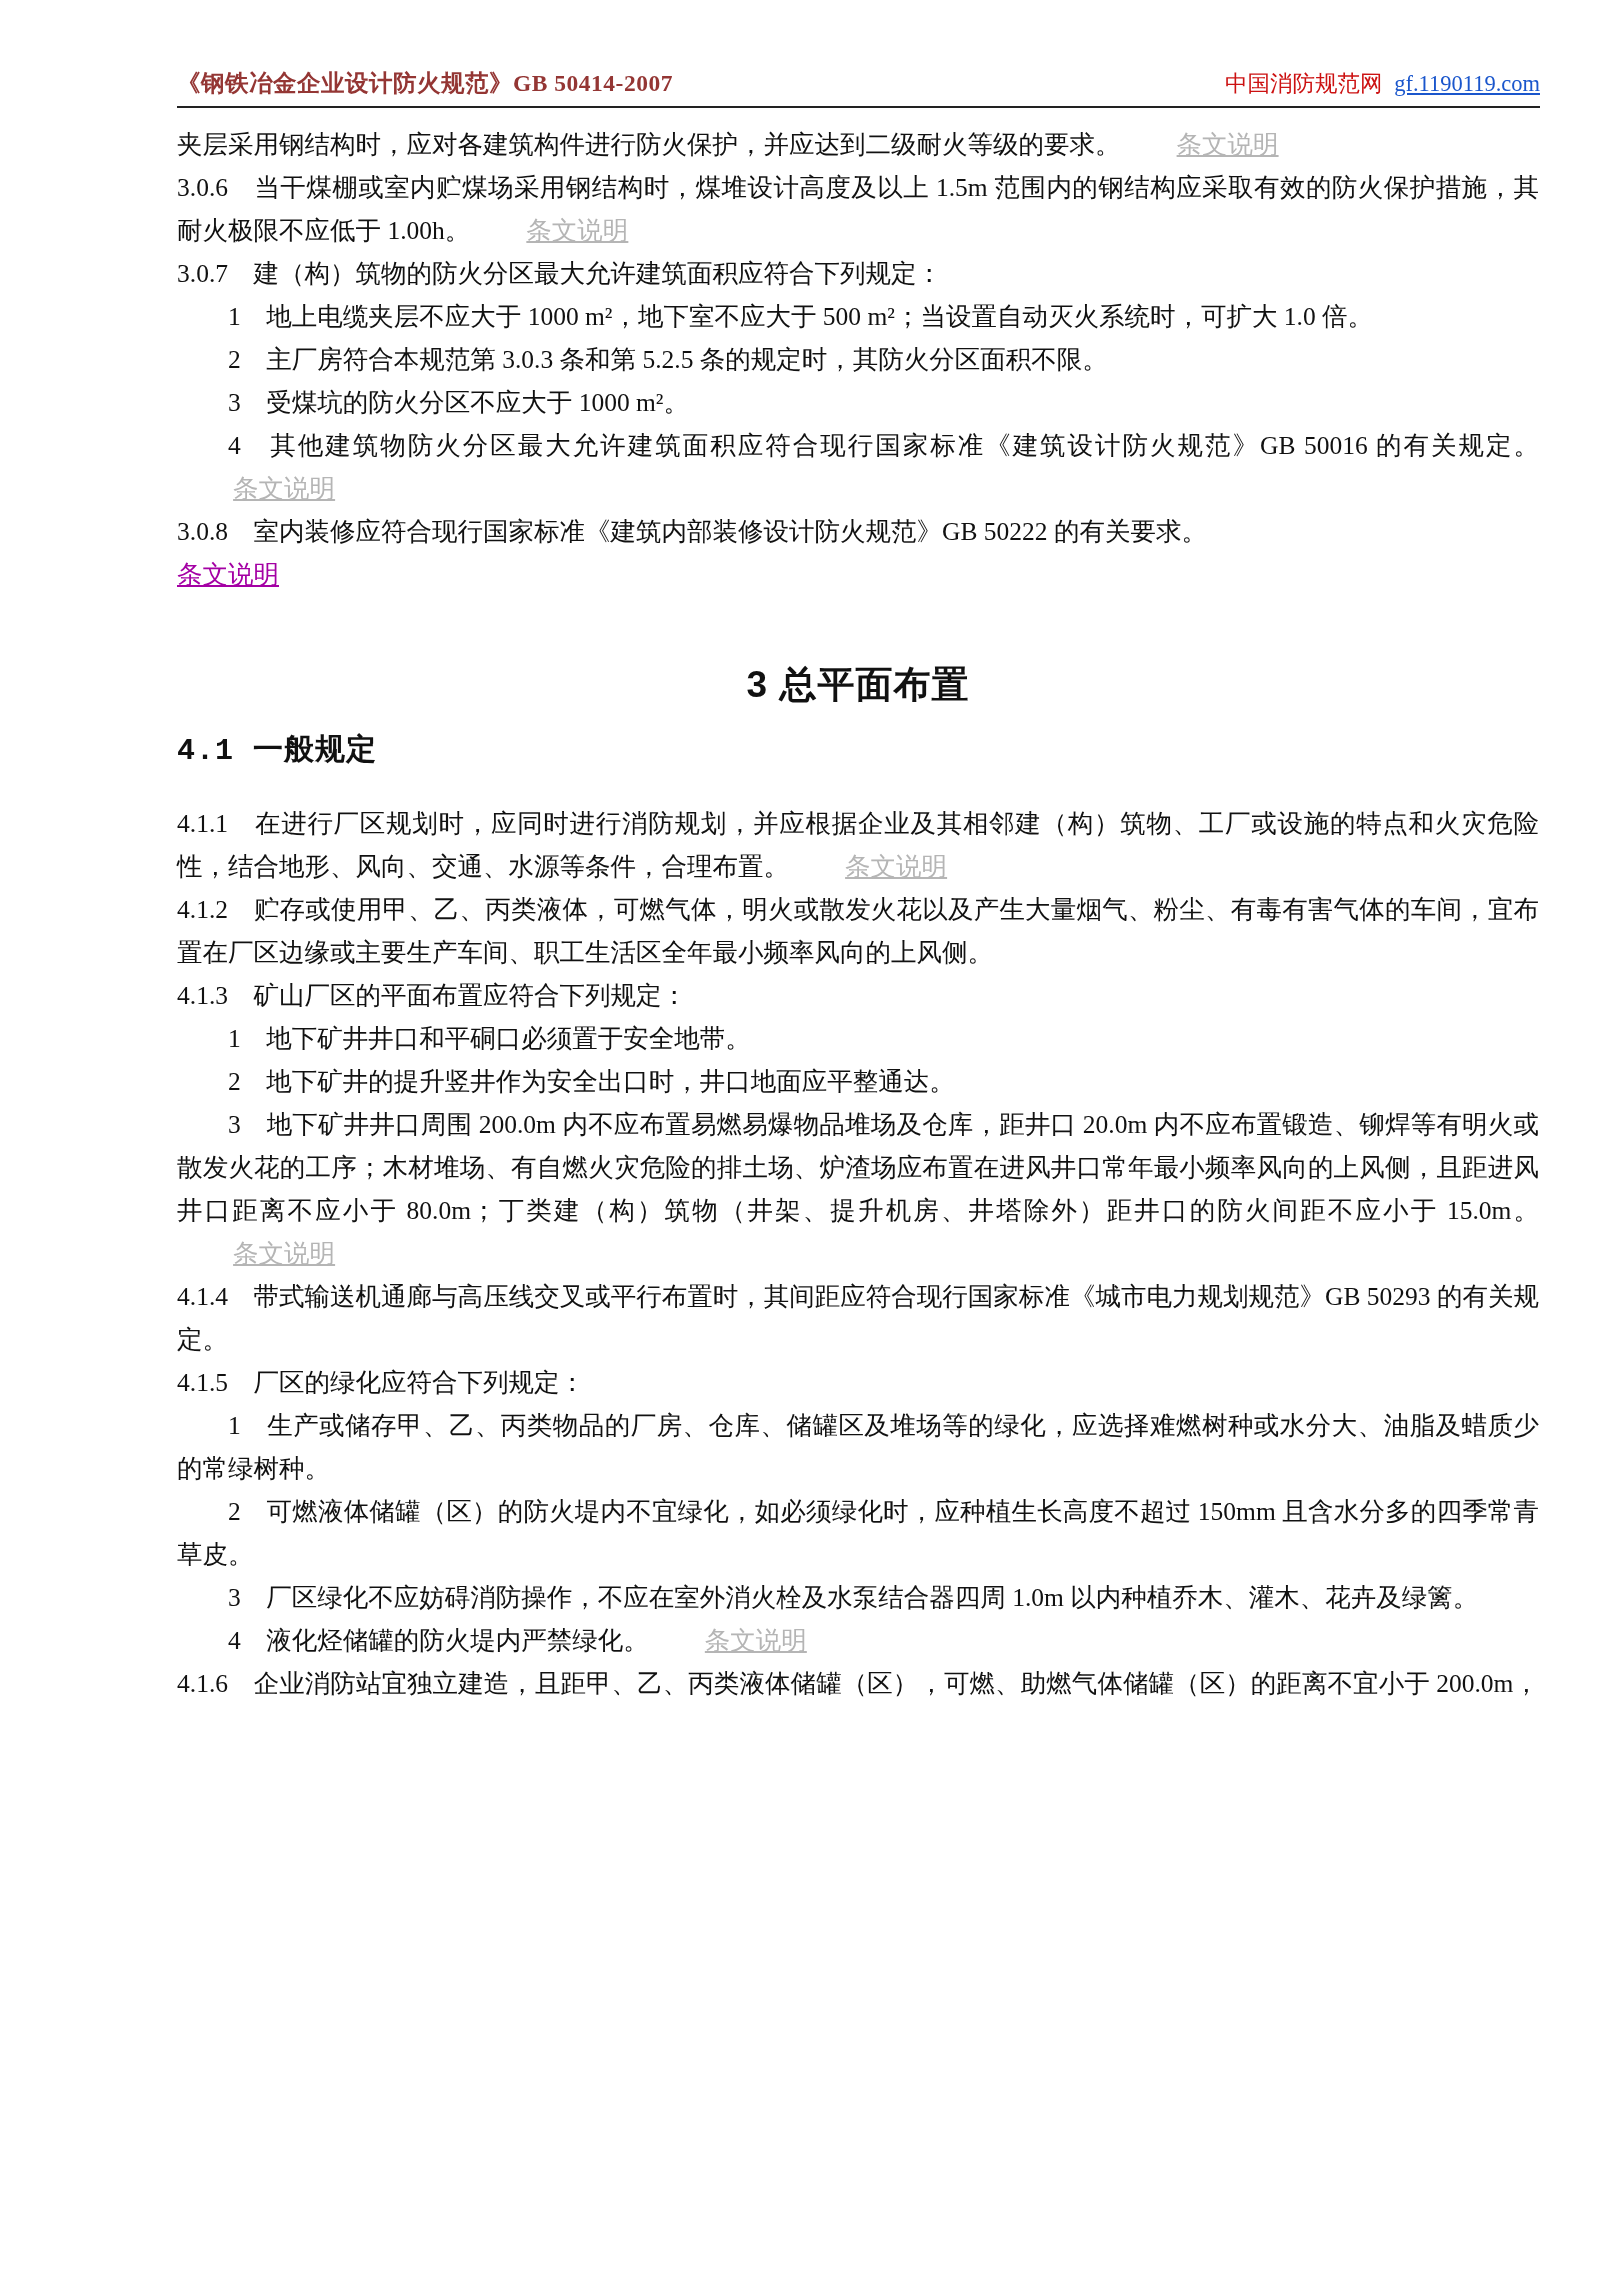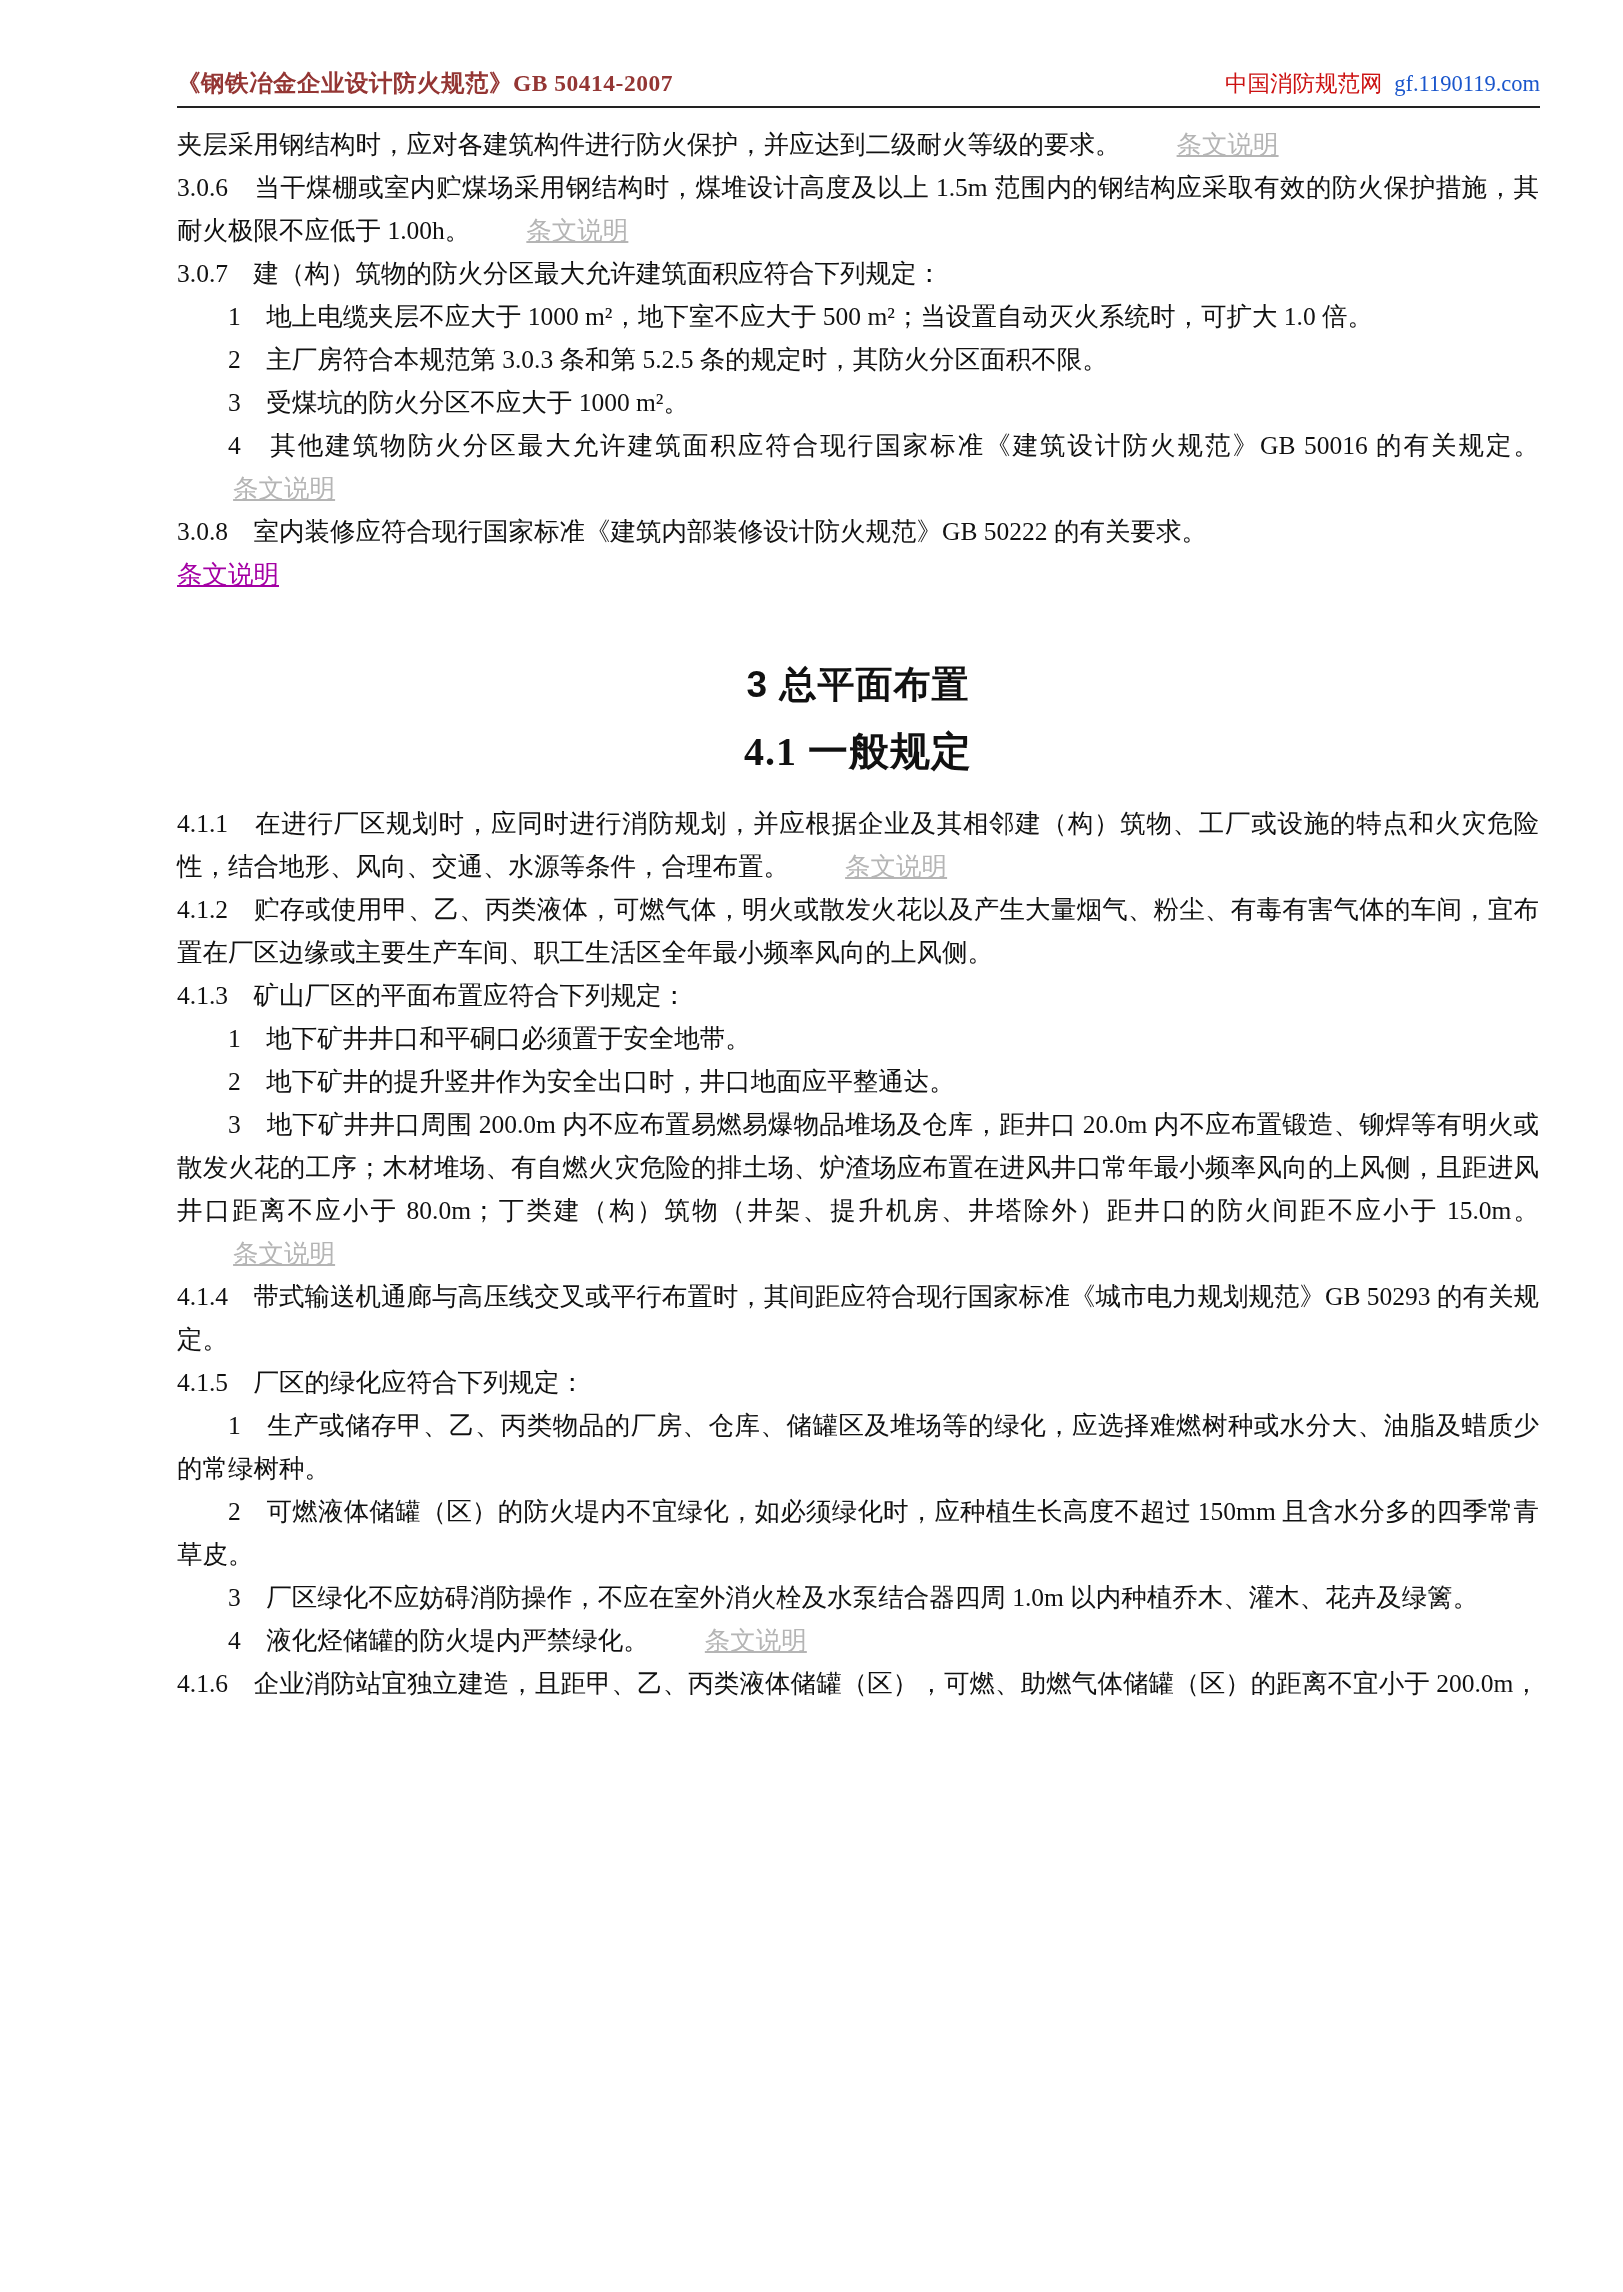--- a/index.html
+++ b/index.html
@@ -28,21 +28,21 @@
     display:flex;justify-content:space-between;align-items:flex-end;
     border-bottom:2px solid #222222;
     padding-bottom:6.9px;
   }
   .doc-title{
     font-size:23.5px;font-weight:bold;color:var(--c-title);
     letter-spacing:0.5px;white-space:nowrap;
   }
   .site{font-size:22.5px;white-space:nowrap;}
   .site-name{color:var(--c-site-name);}
-  .site-url{color:var(--c-site-url);margin-left:11.8px;cursor:pointer;}
+  .site-url{color:var(--c-site-url);text-decoration:underline;margin-left:11.8px;cursor:pointer;}
   
   .doc-content{
     position:absolute;
     top:123px;left:130px;width:1362px;
     font-size:25.5px;line-height:43px;
     text-align:justify;
   }
   .doc-content p{margin:0;padding:0;}
   p.clause{text-indent:0;}
   p.item{text-indent:2em;}
@@ -55,22 +55,22 @@
   .ref-gray{color:var(--c-link-gray);}
   .ref-purple{color:var(--c-link-visited);}
   p.link-line{text-indent:0;}
   p.link-line .ref-link{margin-left:0;}
   .heading1{
     font-family:"Liberation Sans","DejaVu Sans",sans-serif;
     font-size:37px;font-weight:bold;text-align:center;
     margin:61px 0 15.7px 0;line-height:55px;letter-spacing:1px;
   }
   .heading2{
-    font-family:Liberation Serif, serif;
-    font-size:40px;font-weight:bold;text-align:center;
+    font-family:Liberation Mono, monospace;
+    font-size:30px;font-weight:bold;text-align:left;
     margin:0 0 27.4px 0;line-height:47px;letter-spacing:1px;
   }
   
   .footer{
     position:absolute;
     top:2098px;left:130px;right:130px;height:127px;
   }
   .qr{position:absolute;left:0;top:0;width:103px;height:103px;display:block;}
   .qr svg{display:block;}
   .wechat{

